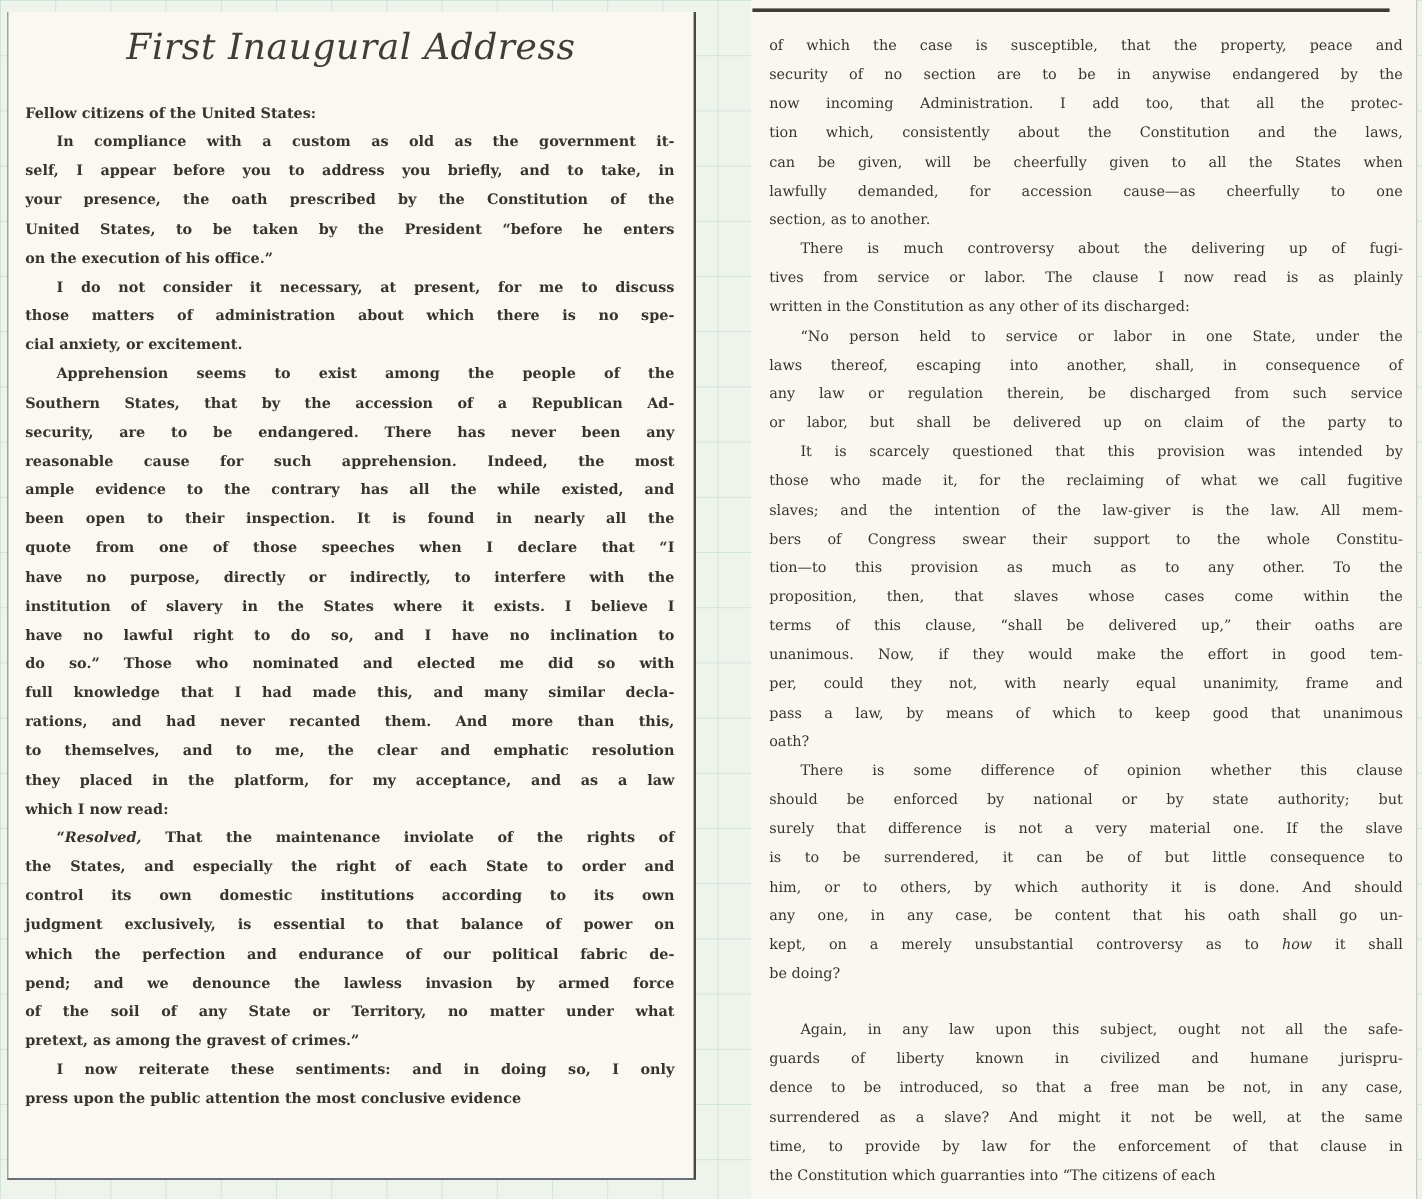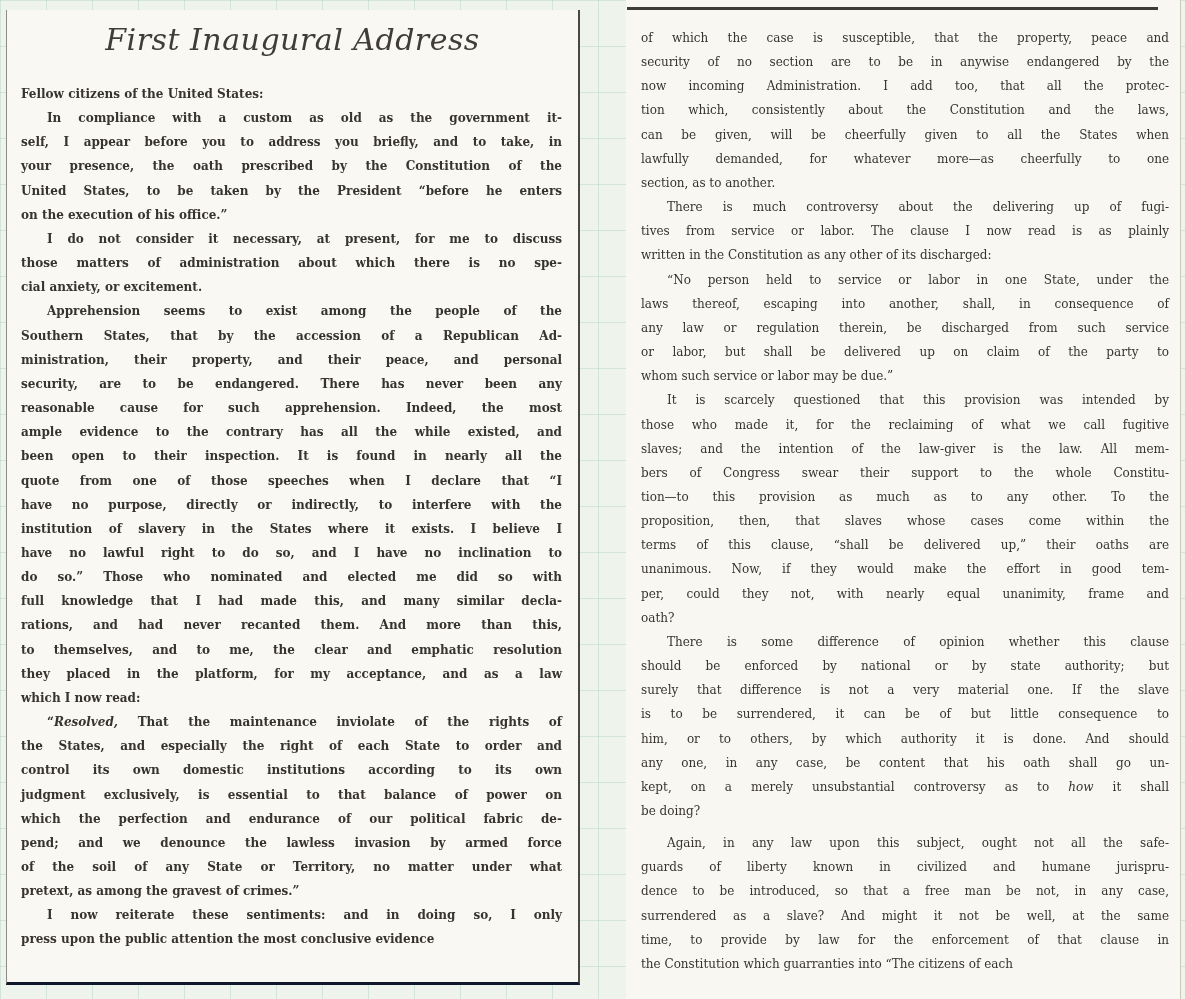--- a/index.html
+++ b/index.html
@@ -11,21 +11,21 @@
       linear-gradient(to bottom, rgba(145,195,175,0.30) 1px, transparent 1px);
     background-size: 46px 46px;
     font-family: "DejaVu Serif", serif;
   }
   .page { position: absolute; }
   .page-left {
     left: 6px; top: 10px; width: 571px; height: 972px;
     background: #f9f8f3;
     border-left: 1px solid #8d8c82;
     border-right: 2px solid #4a4840;
-    border-bottom: 3px solid #0f172a;
+    border-bottom: 1px solid #0f172a;
   }
   .page-right {
     left: 626px; top: 0; width: 554px; height: 999px;
     background: #f8f7f2;
     border-right: 1px solid #c9c8bb;
   }
   .top-rule {
     position: absolute; top: 7px; left: 1px; width: 531px; height: 3px;
     background: #3e3c36;
   }
@@ -35,21 +35,21 @@
     font-style: italic; font-weight: normal;
     font-size: 30px; color: #3f3d36; letter-spacing: 0.5px;
   }
   .text-col {
     position: absolute; color: #37342d;
     font-size: 12px; line-height: 24.15px;
   }
   .col-left  { left: 14px; top: 72px; width: 541px; font-weight: bold; }
   .col-right { left: 15px; top: 26px; width: 528px; }
   .para { margin: 0; }
-  .para.gap { margin-top: 8px; }
+  .para.gap { margin-top: 23px; }
   .line { text-align: justify; text-align-last: justify; }
   .line.last { text-align-last: left; }
   .para.indent .line:first-child { text-indent: 26px; }
 </style>
 </head>
 <body>
 
 <div>
 
   <div class="page page-left">
@@ -66,21 +66,20 @@
           <div class="line last">on the execution of his office.”</div>
         </div>
         <div class="para indent">
           <div class="line">I do not consider it necessary, at present, for me to discuss</div>
           <div class="line">those matters of administration about which there is no spe-</div>
           <div class="line last">cial anxiety, or excitement.</div>
         </div>
         <div class="para indent">
           <div class="line">Apprehension seems to exist among the people of the</div>
           <div class="line">Southern States, that by the accession of a Republican Ad-</div>
-          <div class="line">ministration, their property, and their peace, and personal</div>
           <div class="line">security, are to be endangered. There has never been any</div>
           <div class="line">reasonable cause for such apprehension. Indeed, the most</div>
           <div class="line">ample evidence to the contrary has all the while existed, and</div>
           <div class="line">been open to their inspection. It is found in nearly all the</div>
           <div class="line">quote from one of those speeches when I declare that “I</div>
           <div class="line">have no purpose, directly or indirectly, to interfere with the</div>
           <div class="line">institution of slavery in the States where it exists. I believe I</div>
           <div class="line">have no lawful right to do so, and I have no inclination to</div>
           <div class="line">do so.” Those who nominated and elected me did so with</div>
           <div class="line">full knowledge that I had made this, and many similar decla-</div>
@@ -108,45 +107,45 @@
 
   <div class="page page-right">
     <div class="top-rule"></div>
     <div class="text-col col-right" id="right-col">
         <div class="para">
           <div class="line">of which the case is susceptible, that the property, peace and</div>
           <div class="line">security of no section are to be in anywise endangered by the</div>
           <div class="line">now incoming Administration. I add too, that all the protec-</div>
           <div class="line">tion which, consistently about the Constitution and the laws,</div>
           <div class="line">can be given, will be cheerfully given to all the States when</div>
-          <div class="line">lawfully demanded, for whatever more—as cheerfully to one</div>
+          <div class="line">lawfully demanded, for accession cause—as cheerfully to one</div>
           <div class="line last">section, as to another.</div>
         </div>
         <div class="para indent">
           <div class="line">There is much controversy about the delivering up of fugi-</div>
           <div class="line">tives from service or labor. The clause I now read is as plainly</div>
           <div class="line last">written in the Constitution as any other of its discharged:</div>
         </div>
         <div class="para indent">
           <div class="line">“No person held to service or labor in one State, under the</div>
           <div class="line">laws thereof, escaping into another, shall, in consequence of</div>
           <div class="line">any law or regulation therein, be discharged from such service</div>
           <div class="line">or labor, but shall be delivered up on claim of the party to</div>
-          <div class="line last">whom such service or labor may be due.”</div>
         </div>
         <div class="para indent">
           <div class="line">It is scarcely questioned that this provision was intended by</div>
           <div class="line">those who made it, for the reclaiming of what we call fugitive</div>
           <div class="line">slaves; and the intention of the law-giver is the law. All mem-</div>
           <div class="line">bers of Congress swear their support to the whole Constitu-</div>
           <div class="line">tion—to this provision as much as to any other. To the</div>
           <div class="line">proposition, then, that slaves whose cases come within the</div>
           <div class="line">terms of this clause, “shall be delivered up,” their oaths are</div>
           <div class="line">unanimous. Now, if they would make the effort in good tem-</div>
           <div class="line">per, could they not, with nearly equal unanimity, frame and</div>
+          <div class="line">pass a law, by means of which to keep good that unanimous</div>
           <div class="line last">oath?</div>
         </div>
         <div class="para indent">
           <div class="line">There is some difference of opinion whether this clause</div>
           <div class="line">should be enforced by national or by state authority; but</div>
           <div class="line">surely that difference is not a very material one. If the slave</div>
           <div class="line">is to be surrendered, it can be of but little consequence to</div>
           <div class="line">him, or to others, by which authority it is done. And should</div>
           <div class="line">any one, in any case, be content that his oath shall go un-</div>
           <div class="line">kept, on a merely unsubstantial controversy as to <i>how</i> it shall</div>

